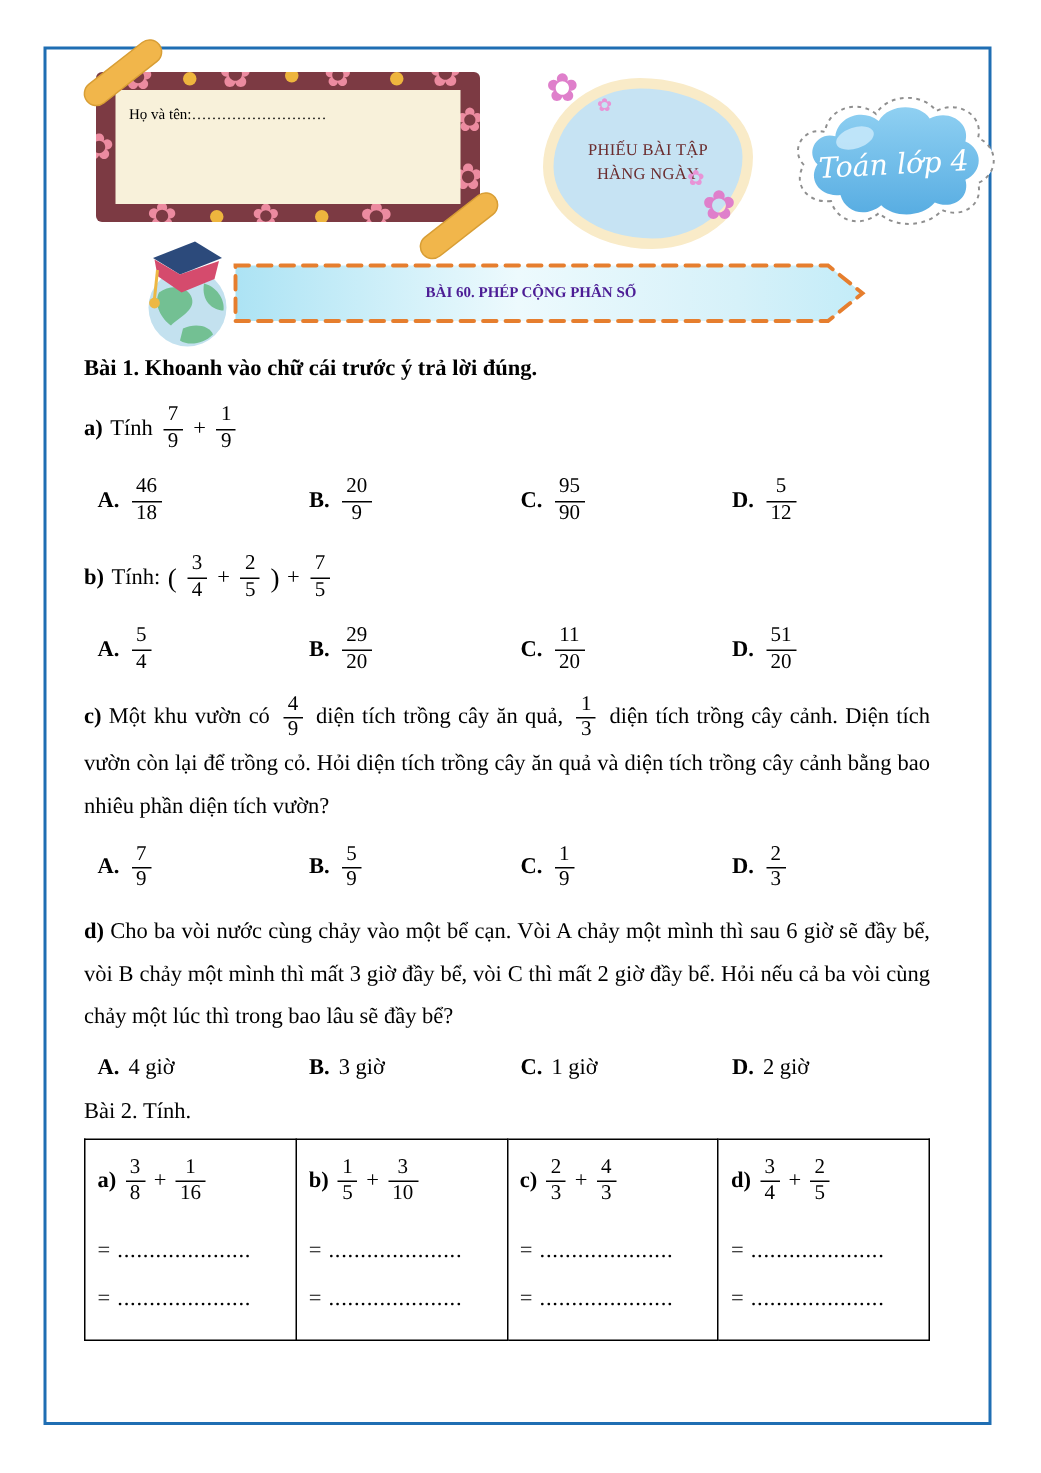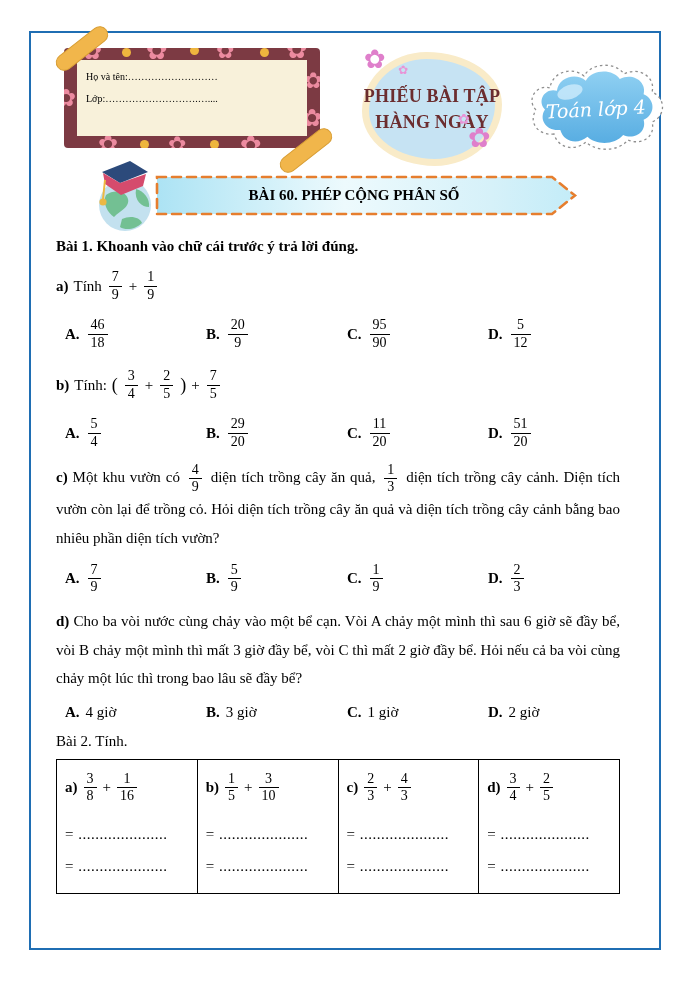--- a/index.html
+++ b/index.html
@@ -16,30 +16,30 @@
   .flower{position:absolute;color:#ec8ba0;font-family:"DejaVu Sans",sans-serif;line-height:1;}
   .gold-dot{position:absolute;width:9px;height:9px;border-radius:50%;background:#eeb53e;}
   .name-box-inner{position:absolute;left:13px;top:12px;right:13px;bottom:12px;background:#f8f1da;z-index:2;}
   .name-line{font-size:10px;margin:11px 0 0 9px;white-space:nowrap;}
   .tape{position:absolute;width:60px;height:15px;background:#f1b64b;border:1px solid #d89e35;border-radius:9px;transform:rotate(-38deg);z-index:3;}
   .tape-tl{left:-13px;top:-8px;}
   .tape-br{right:-17px;bottom:-11px;}
 
   
   .title-blob{position:absolute;left:362px;top:52px;width:126px;height:100px;background:#c6e3f3;border:7px solid #f9ebc8;border-radius:46% 54% 48% 52%/52% 46% 54% 48%;display:flex;flex-direction:column;align-items:center;justify-content:center;z-index:1;}
-  .blob-title{font-weight:bold;font-size:18px;color:#6b2d2f;line-height:1.45;letter-spacing:.2px;white-space:nowrap;}
+  .blob-title{font-weight:normal;font-size:11px;color:#6b2d2f;line-height:1.45;letter-spacing:.2px;white-space:nowrap;}
   .blob-flower{position:absolute;font-family:"DejaVu Sans",sans-serif;line-height:1;z-index:2;}
 
   
   .cloud-badge{position:absolute;left:524px;top:56px;width:146px;height:104px;}
 
   
   .lesson-banner{position:absolute;left:154px;top:174px;width:426px;height:43px;}
   .lesson-banner svg{position:absolute;inset:0;}
-  .banner-title{position:absolute;inset:0;display:flex;align-items:center;justify-content:center;padding-right:26px;font-weight:bold;font-size:15px;color:#000000;}
+  .banner-title{position:absolute;inset:0;display:flex;align-items:center;justify-content:center;padding-right:26px;font-weight:bold;font-size:10px;color:#4c1d95;}
   .globe-icon{position:absolute;left:92px;top:155px;width:62px;height:80px;}
 
   
   .content{position:absolute;left:56px;top:238px;width:564px;font-size:15px;}
   .section-heading{font-weight:bold;}
   .qlabel{font-weight:bold;}
   .expr{display:flex;align-items:center;gap:5px;margin-top:9px;height:44px;}
   .paren{font-size:18px;}
   .frac{display:inline-block;text-align:center;vertical-align:middle;margin:0 2px;line-height:1.15;}
   .frac .num{display:block;padding:0 3px;font-size:14px;}
@@ -72,21 +72,20 @@
     <span class="flower" style="left:34px;top:84px;font-size:24px;">✿</span>
     <span class="flower" style="left:104px;top:86px;font-size:22px;">✿</span>
     <span class="flower" style="left:176px;top:84px;font-size:26px;">✿</span>
     <span class="gold-dot" style="left:58px;top:0px;"></span>
     <span class="gold-dot" style="left:126px;top:-2px;"></span>
     <span class="gold-dot" style="left:196px;top:0px;"></span>
     <span class="gold-dot" style="left:76px;top:92px;"></span>
     <span class="gold-dot" style="left:146px;top:92px;"></span>
     <div class="name-box-inner">
       <div class="name-line">Họ và tên:………………………</div>
-      <div class="name-line">Lớp:……………………….…....</div>
     </div>
   </div>
   <div class="tape tape-tl"></div>
   <div class="tape tape-br"></div>
 </div>
 
 <div class="title-blob">
   <div class="blob-title">PHIẾU BÀI TẬP</div>
   <div class="blob-title">HÀNG NGÀY</div>
 </div>

